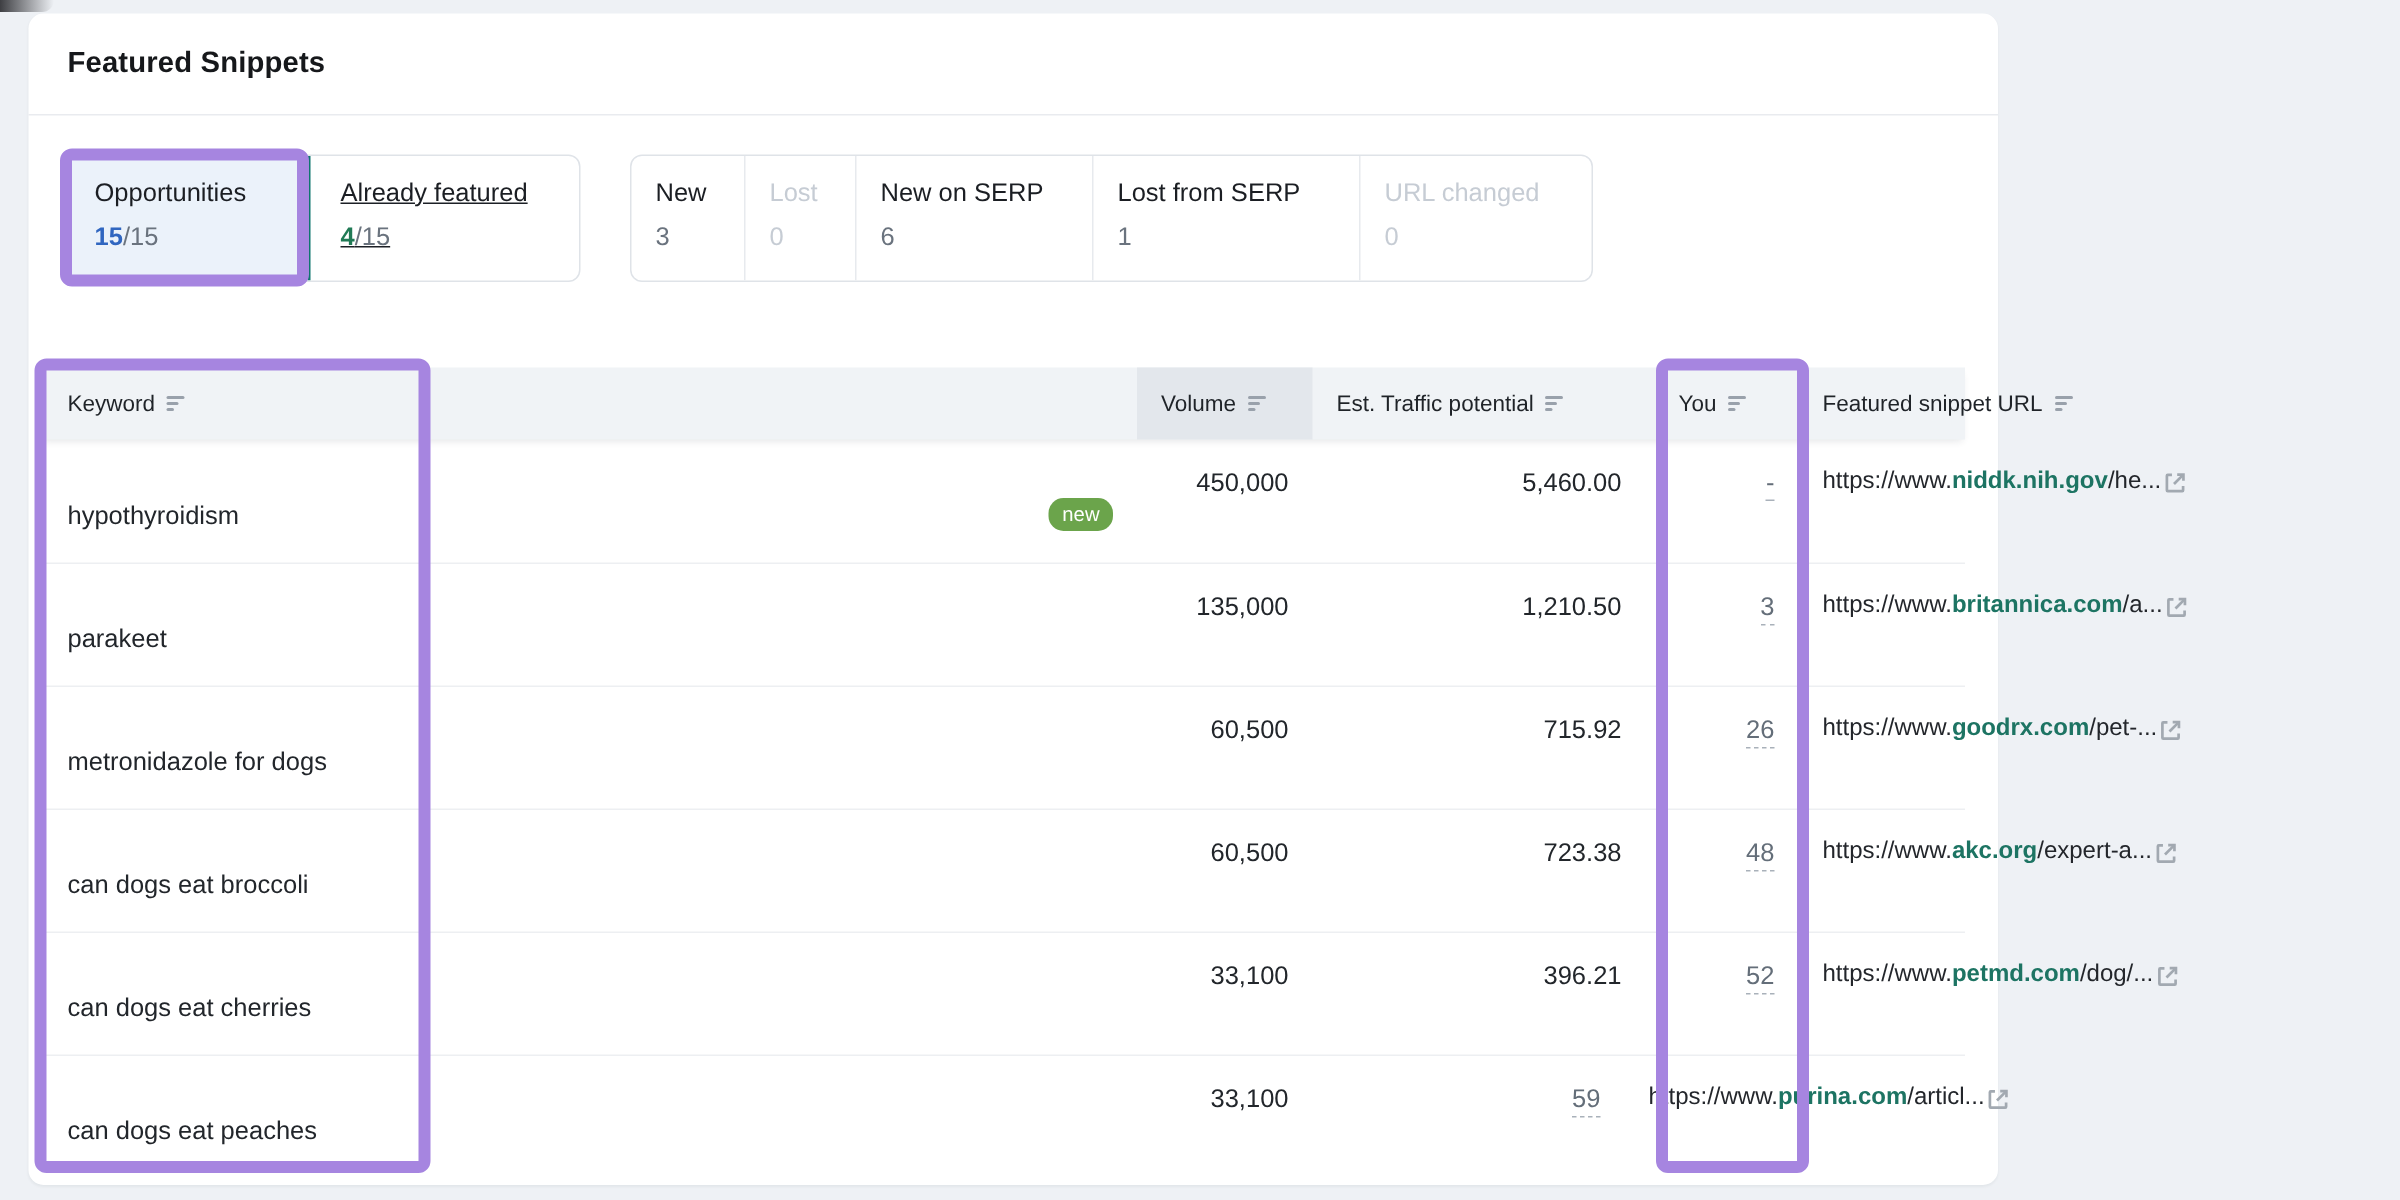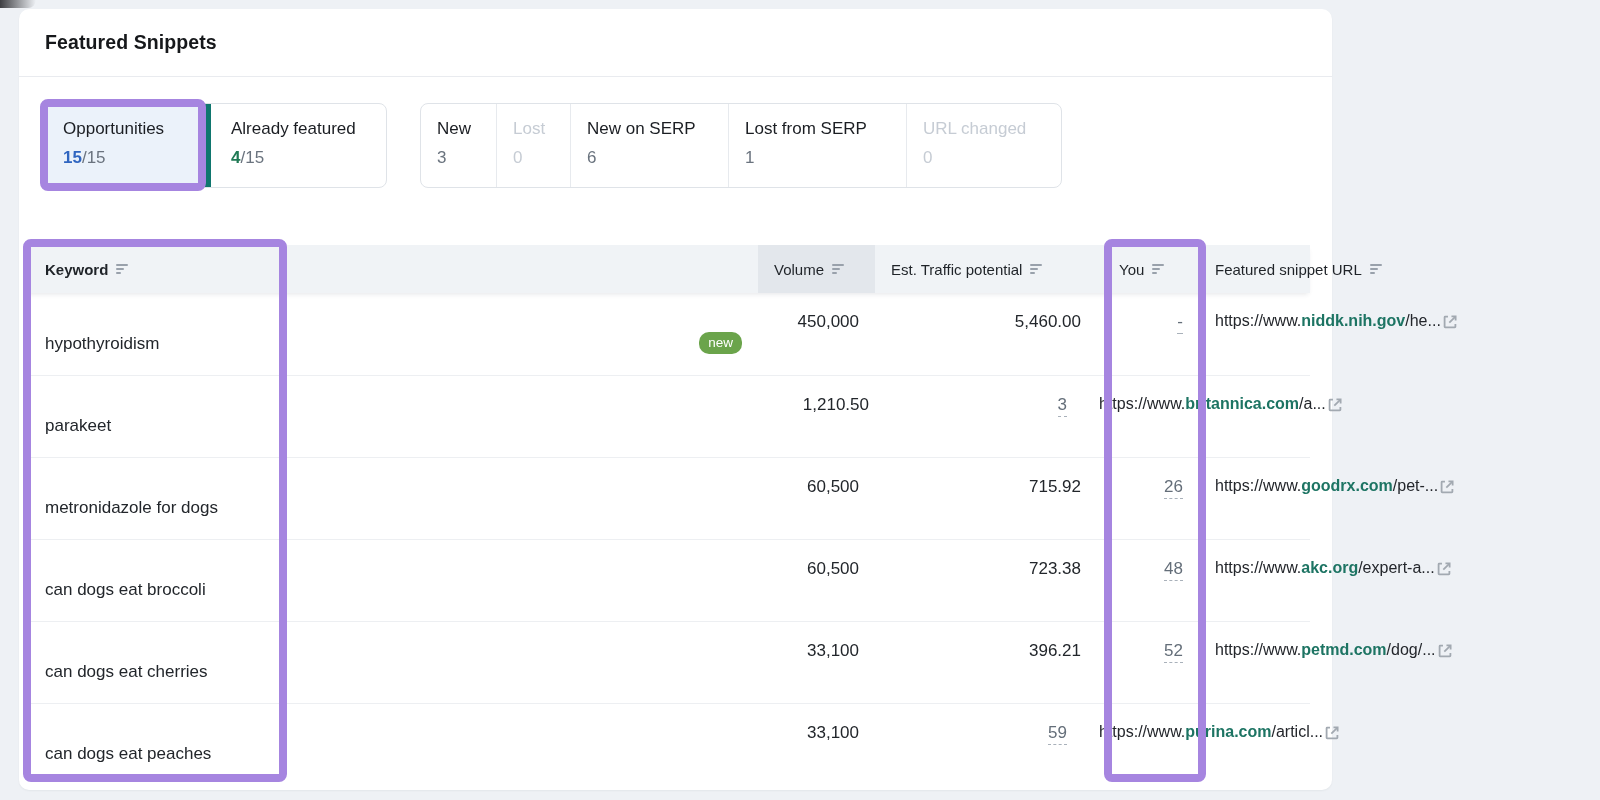--- a/index.html
+++ b/index.html
@@ -27,21 +27,21 @@
   }
   .card-header h2{ font-size:19.5px; font-weight:700; color:#16181b; letter-spacing:.1px; }
 
   
   .toolbar{ position:absolute; top:94px; left:25px; right:25px; height:85px; display:flex; }
   .group{
     display:flex; border:1px solid #dfe3e8; border-radius:8px; height:85px;
     background:#fff; overflow:hidden;
   }
   .tab{ width:160px; padding:15px 0 0 18px; cursor:pointer; }
-  .tab + .tab{ width:181px; border-left:6px solid #0f766e; padding-left:20px; }
+  .tab + .tab{ width:181px; border-left:2px solid #0f766e; padding-left:20px;text-decoration:underline; }
   .tab.selected{ background:#ebf2fa; }
   .tab-label{ font-size:17px; color:#1b1e23; margin-bottom:9px; }
   .tab-count{ font-size:17px; color:#6a737e; }
   .tab-count .count{ font-weight:700; }
   .count-blue{ color:#3066c0; }
   .count-green{ color:#207a55; }
 
   .filter-group{ margin-left:33px; }
   .fcell{ padding:15px 16px 0 16px; cursor:pointer; }
   .fcell + .fcell{ border-left:1px solid #e7eaee; }
@@ -58,21 +58,21 @@
     grid-template-columns:732px 117px 212px 116px 1fr;
   }
   .thead{
     height:48px; background:#f0f3f6; position:relative; z-index:1;
     box-shadow:0 3px 5px -2px rgba(35,45,60,.12);
   }
   .th{
     display:flex; align-items:center; font-size:15px; color:#1f2328; cursor:pointer;
     white-space:nowrap;
   }
-  .th-keyword{ padding-left:19px;font-weight:bold; }
+  .th-keyword{ padding-left:19px; }
   .th-volume{ background:#e3e7ec; padding-left:16px; }
   .th-traffic{ padding-left:16px; }
   .th-you{ padding-left:32px; }
   .th-url{ padding-left:12px; }
   .sort-icon{ display:inline-block; margin-left:8px; width:13px; }
   .sort-icon i{ display:block; height:2px; background:#99a1ab; border-radius:1px; margin-bottom:2px; }
   .sort-icon i:nth-child(1){ width:12px; }
   .sort-icon i:nth-child(2){ width:8px; }
   .sort-icon i:nth-child(3){ width:5px; margin-bottom:0; }
 
@@ -217,20 +217,21 @@
                 <path d="M12.8 3.2L7.4 8.6"></path>
               </svg>
       </span>
     </div>
   </div>
         <div class="trow">
     <div class="cell keyword-cell">
       <span class="kw">parakeet</span>
 
     </div>
+    <div class="cell volume-cell">135,000</div>
     <div class="cell est-cell">1,210.50</div>
     <div class="cell you-cell">
       <span class="you-val">3</span>
     </div>
     <div class="cell url-cell">
       <span class="url"><span>https://www.</span><b>britannica.com</b><span>/a...</span></span>
       <span class="ext-icon">
         <svg viewBox="0 0 16 16">
                 <path d="M6.2 3.2H3.7c-.3 0-.5.2-.5.5v8.6c0 .3.2.5.5.5h8.6c.3 0 .5-.2.5-.5V9.8"></path>
                 <path d="M9.3 3h3.7v3.7"></path>

